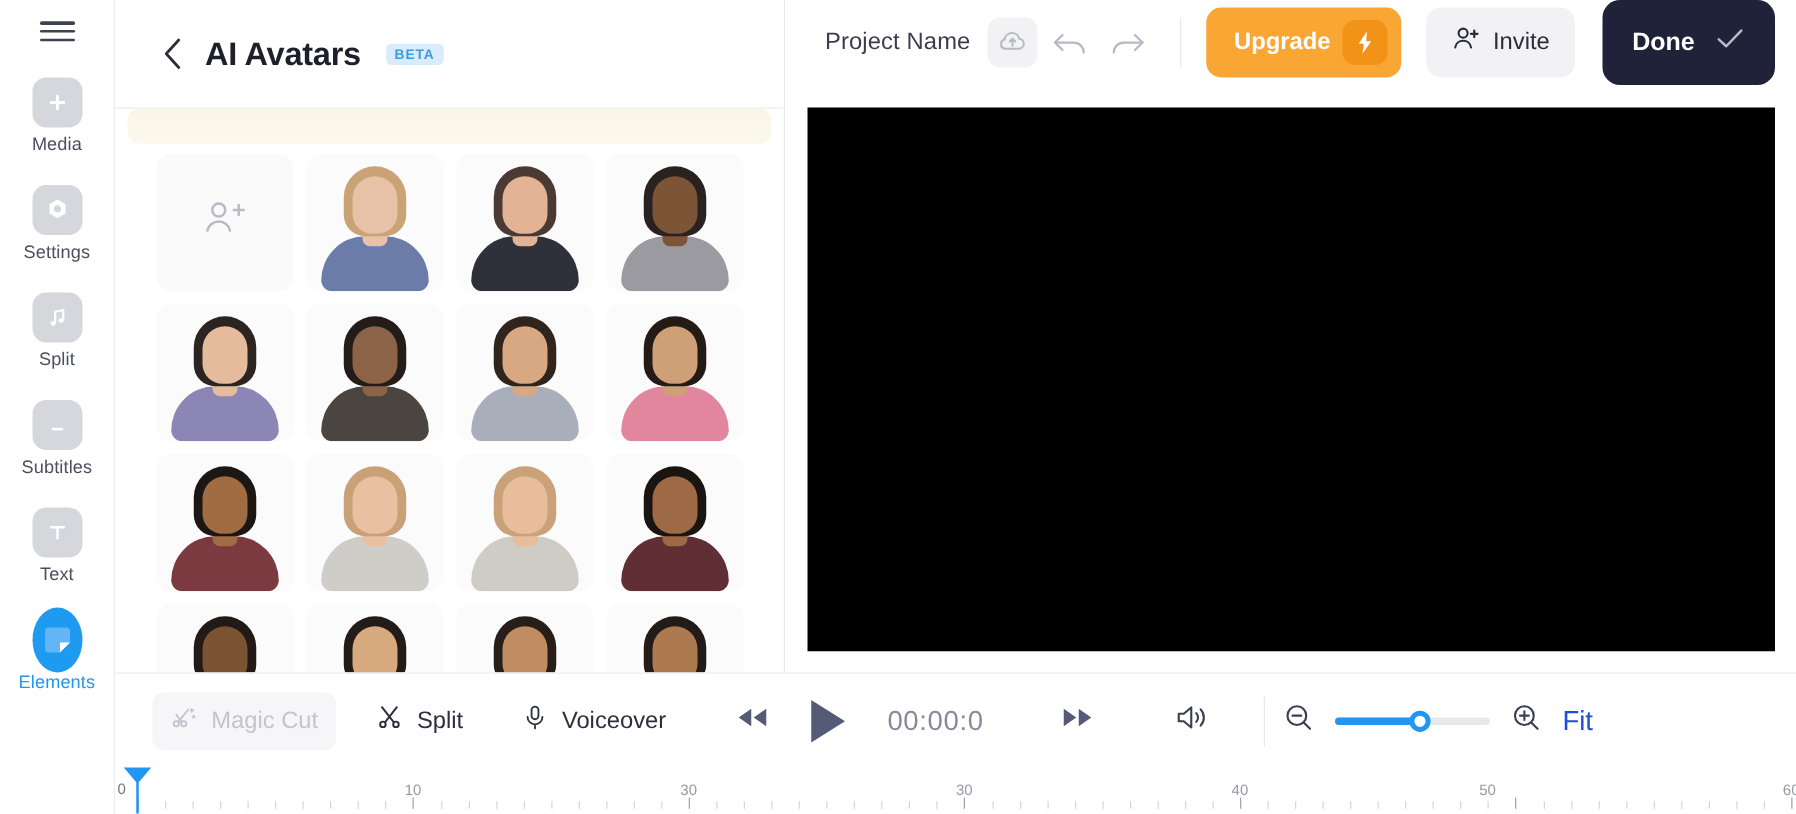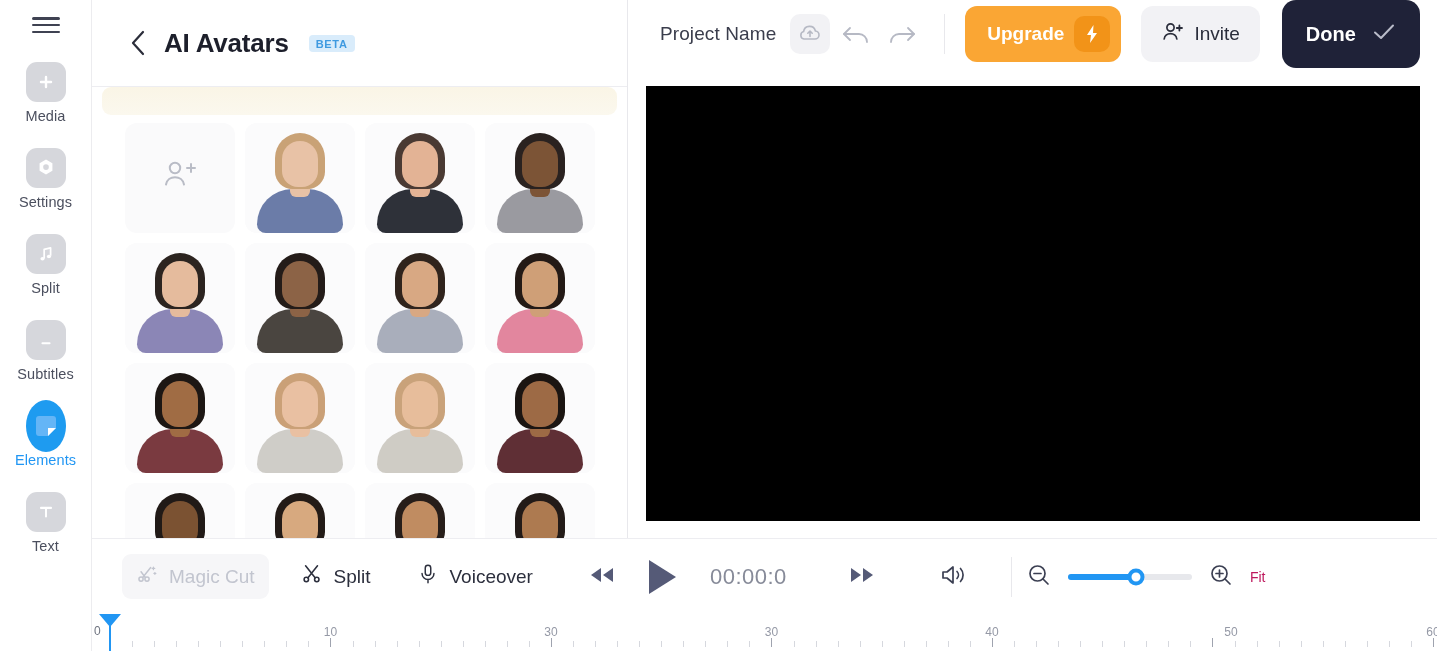--- a/index.html
+++ b/index.html
@@ -101,21 +101,21 @@
   .transport { display:flex; align-items:center; gap: 34px; margin-left: 42px; }
   .play-tri { width:0; height:0; border-left: 27px solid #555a77;
     border-top: 17px solid transparent; border-bottom: 17px solid transparent; cursor:pointer;}
   .timecode { font-size: 22px; color:#878b99; letter-spacing:.5px; min-width: 105px; }
   .zoomrow { display:flex; align-items:center; gap: 16px; }
   .slider { position:relative; width: 124px; height: 6px; border-radius:3px; background:#e7e8ec; }
   .slider .fill { position:absolute; left:0; top:0; height:6px; border-radius:3px;
     background:#2196f3; }
   .slider .thumb { position:absolute; top:50%; width: 17px; height: 17px; border-radius:50%;
     background:#fff; border: 4px solid #2196f3; transform: translate(-50%,-50%); cursor:pointer;}
-  .fit-label { font-size:14px; color:#be185d; cursor:pointer; }
+  .fit-label { font-size:22px; color:#1d4ed8; cursor:pointer; }
 
   
   .ruler { position:absolute; left: 92px; right:0; top: 614px; height: 37px;
     background:#fff; }
   .ticks { position:absolute; inset:0; }
   .tick { position:absolute; bottom: 4px; width:1px; height: 6px; background:#d6d8de; }
   .tick.major { height: 9px; background:#9fa3af; }
   .tick-label { position:absolute; bottom: 12px; transform: translateX(-50%);
     font-size: 12px; color:#9599a6; }
   .playhead { position:absolute; top: 0; left: 18px; }
@@ -166,38 +166,38 @@
           <div class="rail-label">Split</div>
         </div>
         <div class="rail-item">
           <div class="rail-ico">
             <svg width="22" height="22" viewBox="0 0 24 24" fill="none">
               <rect x="7" y="14.5" width="10" height="2.2" rx="1.1" fill="#fff"></rect>
             </svg>
           </div>
           <div class="rail-label">Subtitles</div>
         </div>
+        <div class="rail-item">
+          <div class="rail-ico">
+            <svg width="22" height="22" viewBox="0 0 24 24" fill="none">
+              <path d="M6.5 7.5h11M12 7.5V17" stroke="#fff" stroke-width="2.2" stroke-linecap="round"></path>
+            </svg>
+          </div>
+          <div class="rail-label">Text</div>
+        </div>
         <div class="rail-item active">
           <div class="rail-ico">
             <div class="badge-circle">
               <svg width="30" height="30" viewBox="0 0 30 30" fill="none">
                 <path d="M5 8a3 3 0 0 1 3-3h14a3 3 0 0 1 3 3v9l-8 8H8a3 3 0 0 1-3-3V8z" fill="#64b5f6"></path>
                 <path d="M25 17l-8 8v-8h8z" fill="#fff"></path>
               </svg>
             </div>
           </div>
           <div class="rail-label">Elements</div>
-        </div>
-        <div class="rail-item">
-          <div class="rail-ico">
-            <svg width="22" height="22" viewBox="0 0 24 24" fill="none">
-              <path d="M6.5 7.5h11M12 7.5V17" stroke="#fff" stroke-width="2.2" stroke-linecap="round"></path>
-            </svg>
-          </div>
-          <div class="rail-label">Text</div>
         </div>
       </div>
   </div>
 
   <div class="panel">
     <div class="panel-head">
       <div class="back-chev">
         <svg width="16" height="26" viewBox="0 0 16 26" fill="none">
           <path d="M13 2 L3 13 L13 24" stroke="#2b2d3a" stroke-width="2.2" stroke-linecap="round" stroke-linejoin="round"></path>
         </svg>
@@ -551,21 +551,21 @@
         <div class="tick" style="left: 922.016px;"></div>
         <div class="tick" style="left: 944.066px;"></div>
         <div class="tick" style="left: 966.115px;"></div>
         <div class="tick" style="left: 988.164px;"></div>
         <div class="tick" style="left: 1010.21px;"></div>
         <div class="tick" style="left: 1032.26px;"></div>
         <div class="tick" style="left: 1054.31px;"></div>
         <div class="tick" style="left: 1076.36px;"></div>
         <div class="tick" style="left: 1098.41px;"></div>
         <div class="tick major" style="left: 1120.46px;"></div>
-        <div class="tick-label" style="left: 1139px;">50</div>
+        <div class="tick-label" style="left: 1098px;">50</div>
         <div class="tick" style="left: 1142.51px;"></div>
         <div class="tick" style="left: 1164.56px;"></div>
         <div class="tick" style="left: 1186.61px;"></div>
         <div class="tick" style="left: 1208.66px;"></div>
         <div class="tick" style="left: 1230.7px;"></div>
         <div class="tick" style="left: 1252.75px;"></div>
         <div class="tick" style="left: 1274.8px;"></div>
         <div class="tick" style="left: 1296.85px;"></div>
         <div class="tick" style="left: 1318.9px;"></div>
         <div class="tick major" style="left: 1340.95px;"></div>

